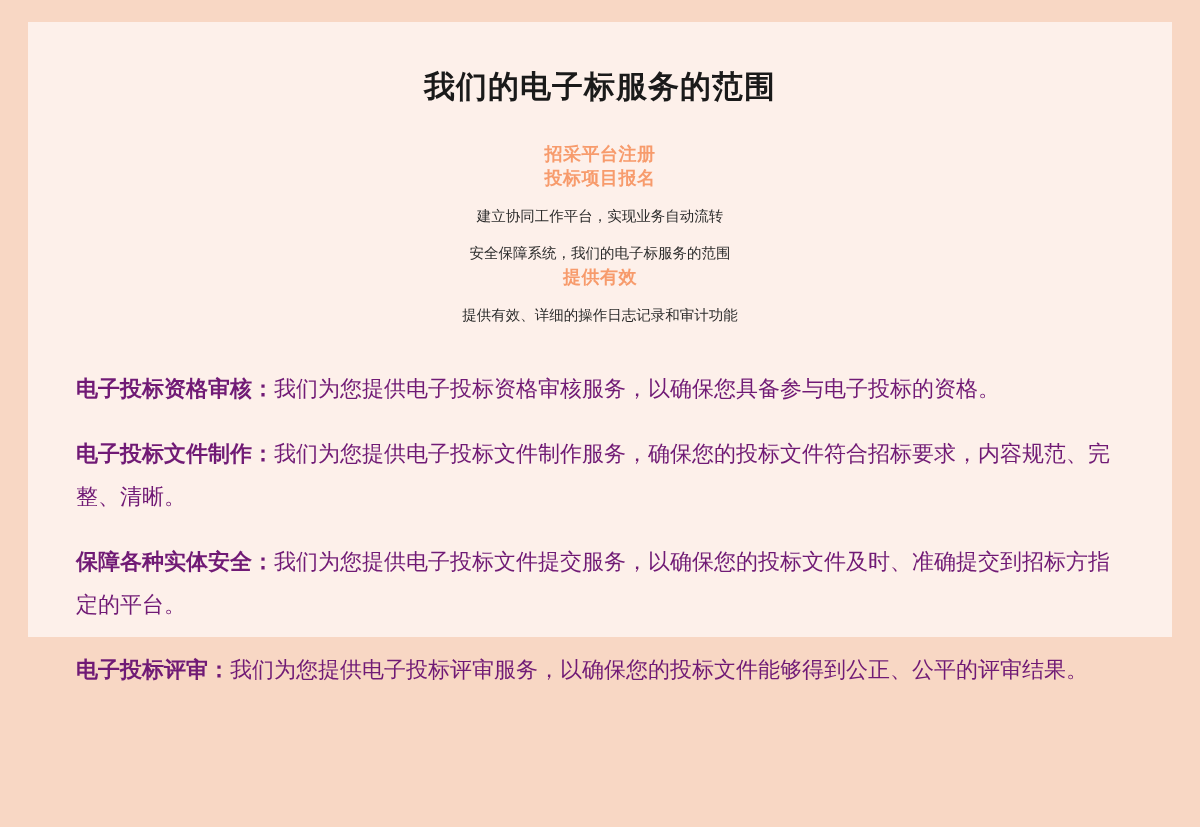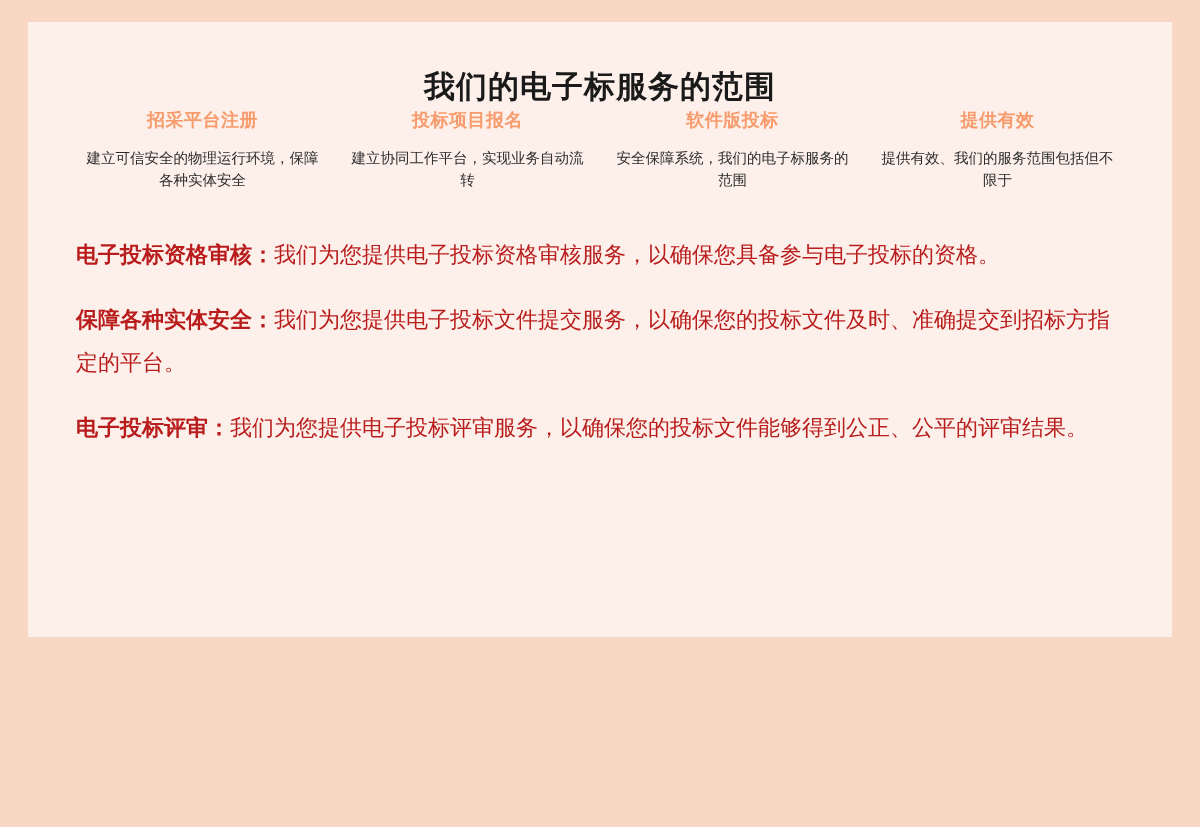--- a/index.html
+++ b/index.html
@@ -30,20 +30,22 @@
   .title {
     text-align: center;
     font-size: 31px;
     font-weight: bold;
     color: #1a1a1a;
     letter-spacing: 1px;
     margin: 14px 0 0 0;
   }
   .features {
     display: flex;
+    margin-top: 34px;
+    flex-direction: column;
   }
   .feature {
     flex: 1 1 0;
     text-align: center;
     padding: 0 12px;
     box-sizing: border-box;
   }
   .feature-title {
     color: #f79b6c;
     font-weight: bold;
@@ -60,61 +62,62 @@
     margin-top: 42px;
     padding: 0 6px;
   }
   .lead {
     font-size: 22px;
     color: #1a1a1a;
     line-height: 1.7;
   }
   .para {
     font-size: 22px;
-    color: #b91c1c;
+    color: #701a75;
     line-height: 1.95;
     margin-top: 22px;
   }
   .para .label {
     font-weight: bold;
   }
 </style>
 </head>
 <body>
 
 <div class="page">
   <div class="card">
 
     <h1 class="title">我们的电子标服务的范围</h1>
 
     <div class="features">
       <div class="feature">
         <div class="feature-title">招采平台注册</div>
-        <div class="feature-desc">建立可信安全的物理运行环境，保障各种实体安全</div>
       </div>
       <div class="feature">
         <div class="feature-title">投标项目报名</div>
         <div class="feature-desc">建立协同工作平台，实现业务自动流转</div>
       </div>
       <div class="feature">
-        <div class="feature-title">软件版投标</div>
         <div class="feature-desc">安全保障系统，我们的电子标服务的范围</div>
       </div>
       <div class="feature">
         <div class="feature-title">提供有效</div>
-        <div class="feature-desc">提供有效、我们的服务范围包括但不限于</div>
+        <div class="feature-desc">提供有效、详细的操作日志记录和审计功能</div>
       </div>
     </div>
 
     <div class="body-text">
 
       <p class="para">
         <span class="label">电子投标资格审核：</span><span>我们为您提供电子投标资格审核服务，以确保您具备参与电子投标的资格。</span>
       </p>
 
+      <p class="para">
+        <span class="label">电子投标文件制作：</span><span>我们为您提供电子投标文件制作服务，确保您的投标文件符合招标要求，内容规范、完整、清晰。</span>
+      </p>
 
       <p class="para">
         <span class="label">保障各种实体安全：</span><span>我们为您提供电子投标文件提交服务，以确保您的投标文件及时、准确提交到招标方指定的平台。</span>
       </p>
 
       <p class="para">
         <span class="label">电子投标评审：</span><span>我们为您提供电子投标评审服务，以确保您的投标文件能够得到公正、公平的评审结果。</span>
       </p>
     </div>
 

